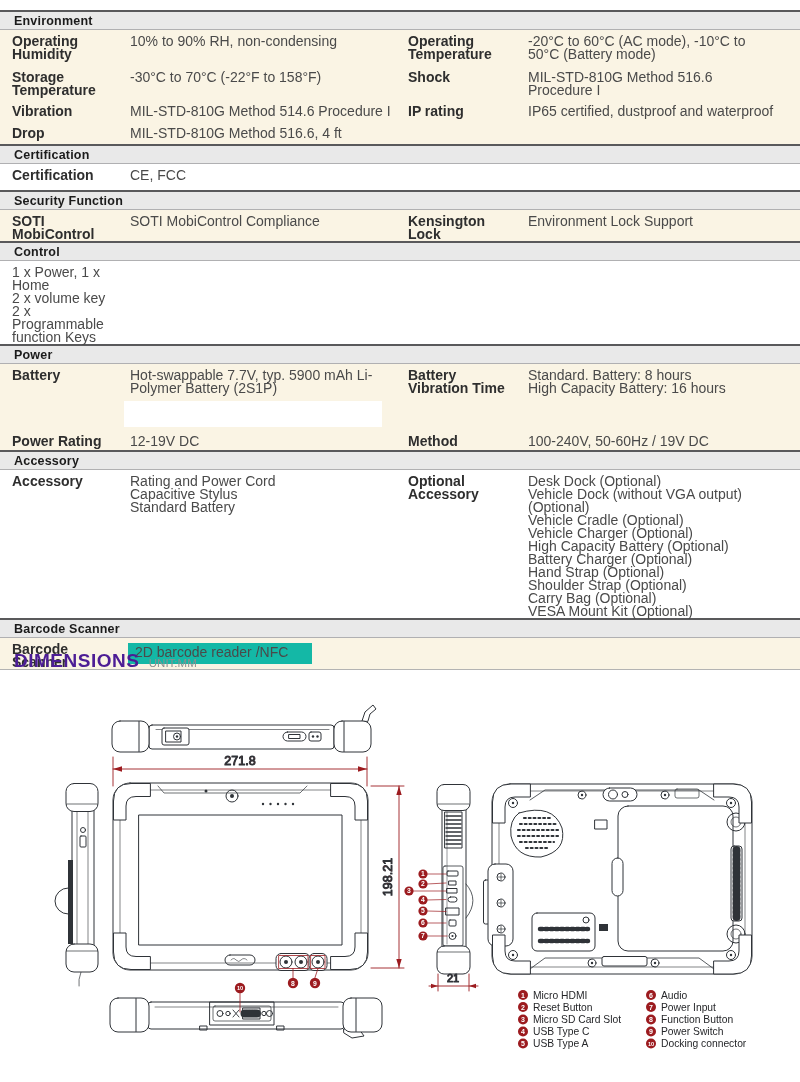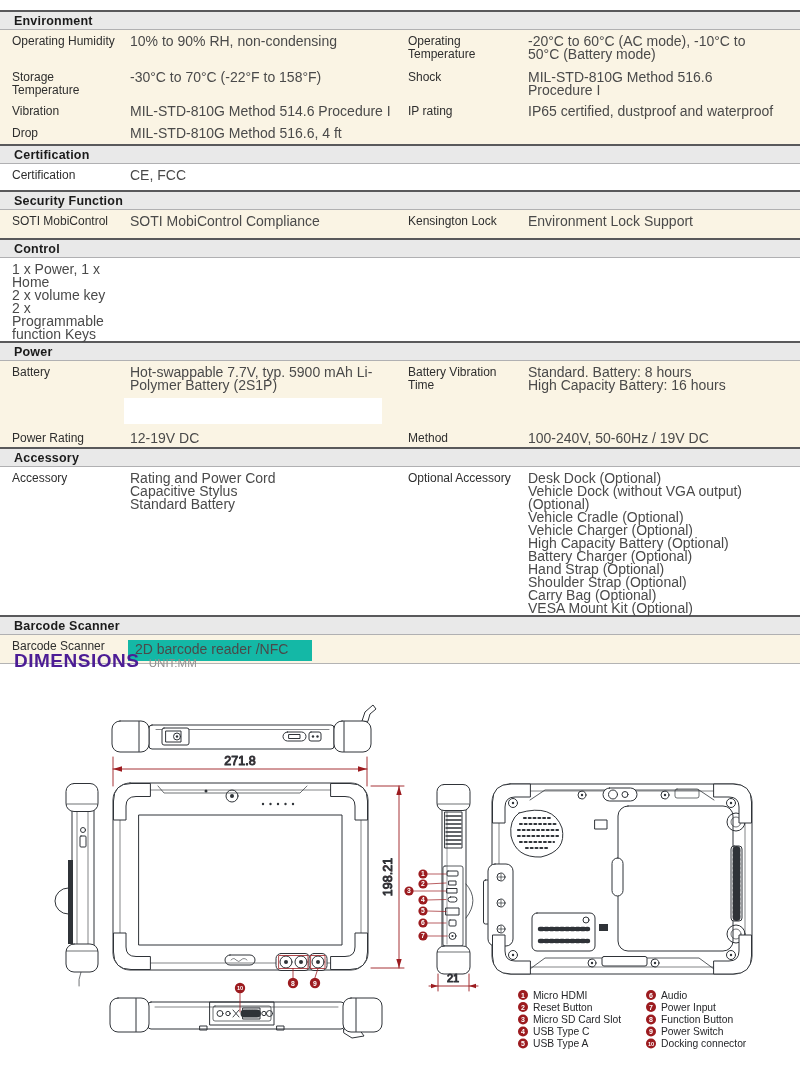--- a/index.html
+++ b/index.html
@@ -15,21 +15,21 @@
     border-top:2px solid #59595b;border-bottom:1px solid #b0b0b2;
     padding:1px 14px 12px;font-size:12.5px;line-height:16px;font-weight:bold;color:#1b1b1b;
     letter-spacing:.2px;
   }
   .sec-b{width:800px;box-sizing:border-box;}
   .cream{background:#FAF4E4;}
   .row{
     display:grid;grid-template-columns:118px 278px 120px 1fr;
     padding:5px 10px 0 12px;box-sizing:border-box;position:relative;
   }
-  .lab{font-weight:normal;color:#2e2e2e;font-size:12px;line-height:13px;padding-right:14px;}
+  .lab{font-weight:bold;color:#2e2e2e;font-size:14px;line-height:13px;padding-right:14px;}
   .lab2{padding-right:8px;}
   .val{color:#4a4a4a;font-size:14px;line-height:13px;white-space:pre-line;padding-right:10px;}
   .h20{min-height:20px}.h22{min-height:22px}.h26{min-height:26px}.h28{min-height:28px}
   .h34{min-height:34px}.h36{min-height:36px}.h54{min-height:54px}.h66{min-height:66px}.h148{min-height:148px}
   .redact{position:absolute;left:124px;top:37px;width:258px;height:26px;background:#ffffff;}
   .whitebox{background:#14b8a6;display:inline-block;padding:3px 24px 5px 7px;margin-left:-2px;min-width:150px;}
   .sec-barcode .sec-b{border-bottom:1px solid #b3b3b3;}
 
   .dims{position:absolute;top:650px;left:0;width:800px;height:432px;}
   .dims-title-row{padding-left:14px;}

